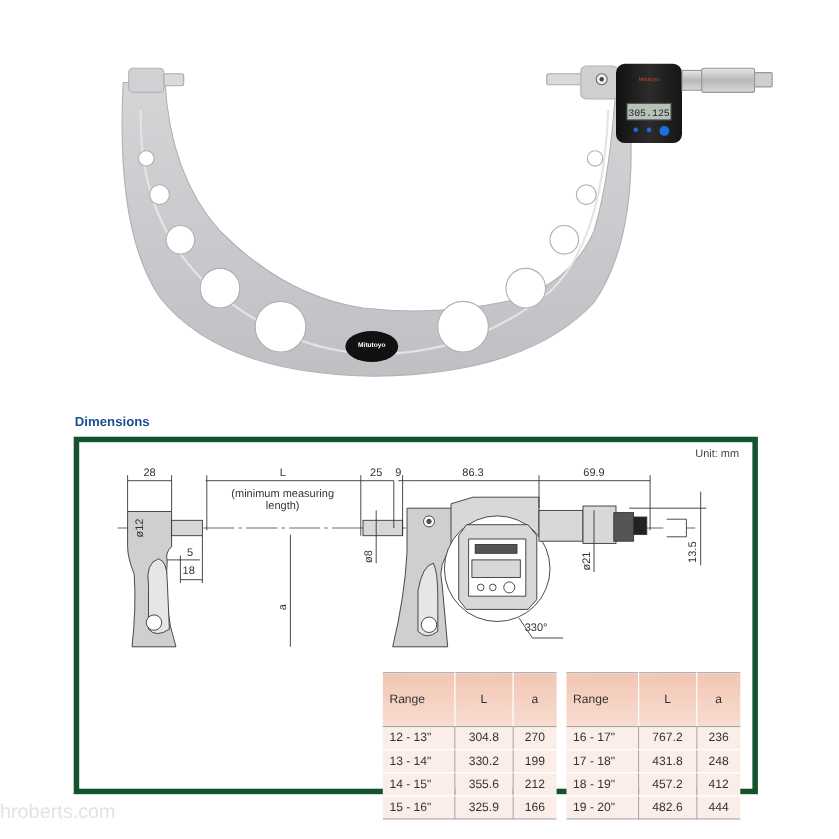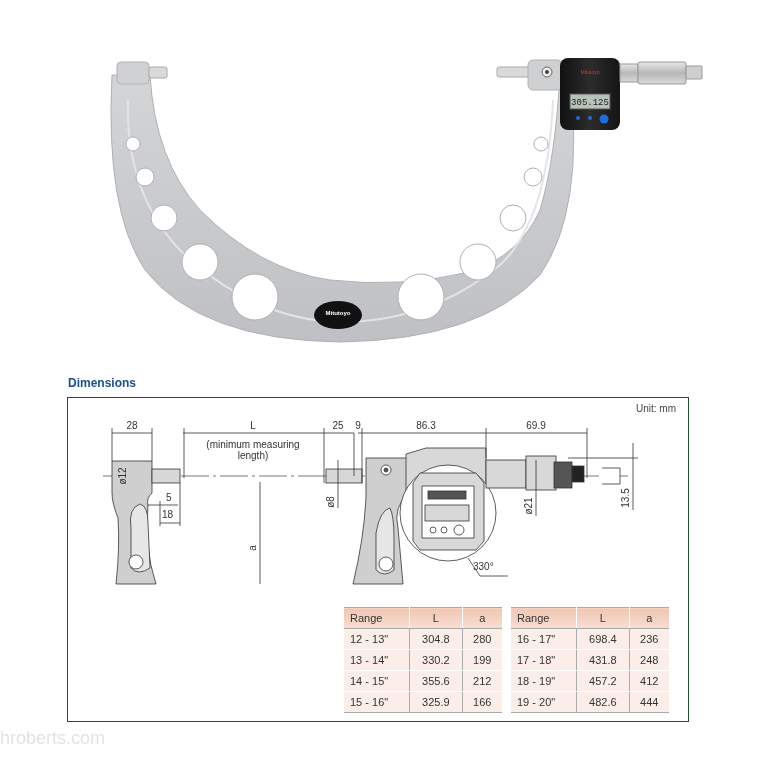--- a/index.html
+++ b/index.html
@@ -1,24 +1,24 @@
 <!DOCTYPE html>
 <html><head>
 <meta charset="utf-8">
 <style>
   html, body { margin:0; padding:0; background:#ffffff; }
   body { width:763px; height:763px; position:relative; overflow:hidden; font-family:"Liberation Sans", sans-serif; }
   .photo { position:absolute; left:0; top:0; width:603px; height:370px; }
   .section-title { position:absolute; left:68px; top:376px; font-size:12px; font-weight:bold; color:#1b4f92; font-family:"Liberation Sans", sans-serif; }
-  .dim-box { position:absolute; left:67px; top:397px; width:622px; height:325px; border:1px solid #14532d; box-sizing:border-box; }
+  .dim-box { position:absolute; left:67px; top:397px; width:622px; height:325px; border:5px solid #14532d; box-sizing:border-box; }
   .unit { position:absolute; right:12px; top:5px; font-size:10px; color:#444; font-family:"Liberation Sans", sans-serif; }
   .drawing { position:absolute; left:0; top:0; width:622px; height:200px; }
   .dim-lbl { font-family:"Liberation Sans", sans-serif; font-size:10px; fill:#333; }
   .spec-table { position:absolute; border-collapse:collapse; font-size:11px; color:#333; font-family:"Liberation Sans", sans-serif; }
-  .spec-table th { background:linear-gradient(to bottom,#f2c6b3,#f8ddd1); font-weight:normal; text-align:left; padding:2px 6px; height:16px; border-right:1px solid #fff; border-bottom:1px solid #a9a9a9; border-top:1px solid #a9a9a9;margin-top:44px;}
+  .spec-table th { background:linear-gradient(to bottom,#f2c6b3,#f8ddd1); font-weight:normal; text-align:left; padding:16px 6px; height:16px; border-right:1px solid #fff; border-bottom:1px solid #a9a9a9; border-top:1px solid #a9a9a9;margin-top:44px;}
   .spec-table td { background:#fbeee8; padding:2px 6px; height:16px; border-bottom:1px solid #fff; border-right:1px solid #aaa; }
   .spec-table td:last-child, .spec-table th:last-child { border-right:none; }
   .spec-table tr:last-child td { border-bottom:1px solid #a9a9a9; }
   .spec-table .num { text-align:center; }
   .t1 { left:276px; top:209px; width:158px; }
   .t2 { left:443px; top:209px; width:158px; }
   .watermark { position:absolute; left:0; width:687px; top:728px; text-align:left; font-size:18px; color:#e3e3e3; font-family:"Liberation Sans", sans-serif; }
 </style>
 </head>
 <body>
@@ -184,21 +184,21 @@
       <tr>
         <th>Range</th>
         <th class="num">L</th>
         <th class="num">a</th>
       </tr>
     </thead>
     <tbody>
       <tr>
         <td>12 - 13"</td>
         <td class="num">304.8</td>
-        <td class="num">280</td>
+        <td class="num">270</td>
       </tr>
       <tr>
         <td>13 - 14"</td>
         <td class="num">330.2</td>
         <td class="num">199</td>
       </tr>
       <tr>
         <td>14 - 15"</td>
         <td class="num">355.6</td>
         <td class="num">212</td>
@@ -215,21 +215,21 @@
     <thead>
       <tr>
         <th>Range</th>
         <th class="num">L</th>
         <th class="num">a</th>
       </tr>
     </thead>
     <tbody>
       <tr>
         <td>16 - 17"</td>
-        <td class="num">698.4</td>
+        <td class="num">767.2</td>
         <td class="num">236</td>
       </tr>
       <tr>
         <td>17 - 18"</td>
         <td class="num">431.8</td>
         <td class="num">248</td>
       </tr>
       <tr>
         <td>18 - 19"</td>
         <td class="num">457.2</td>

